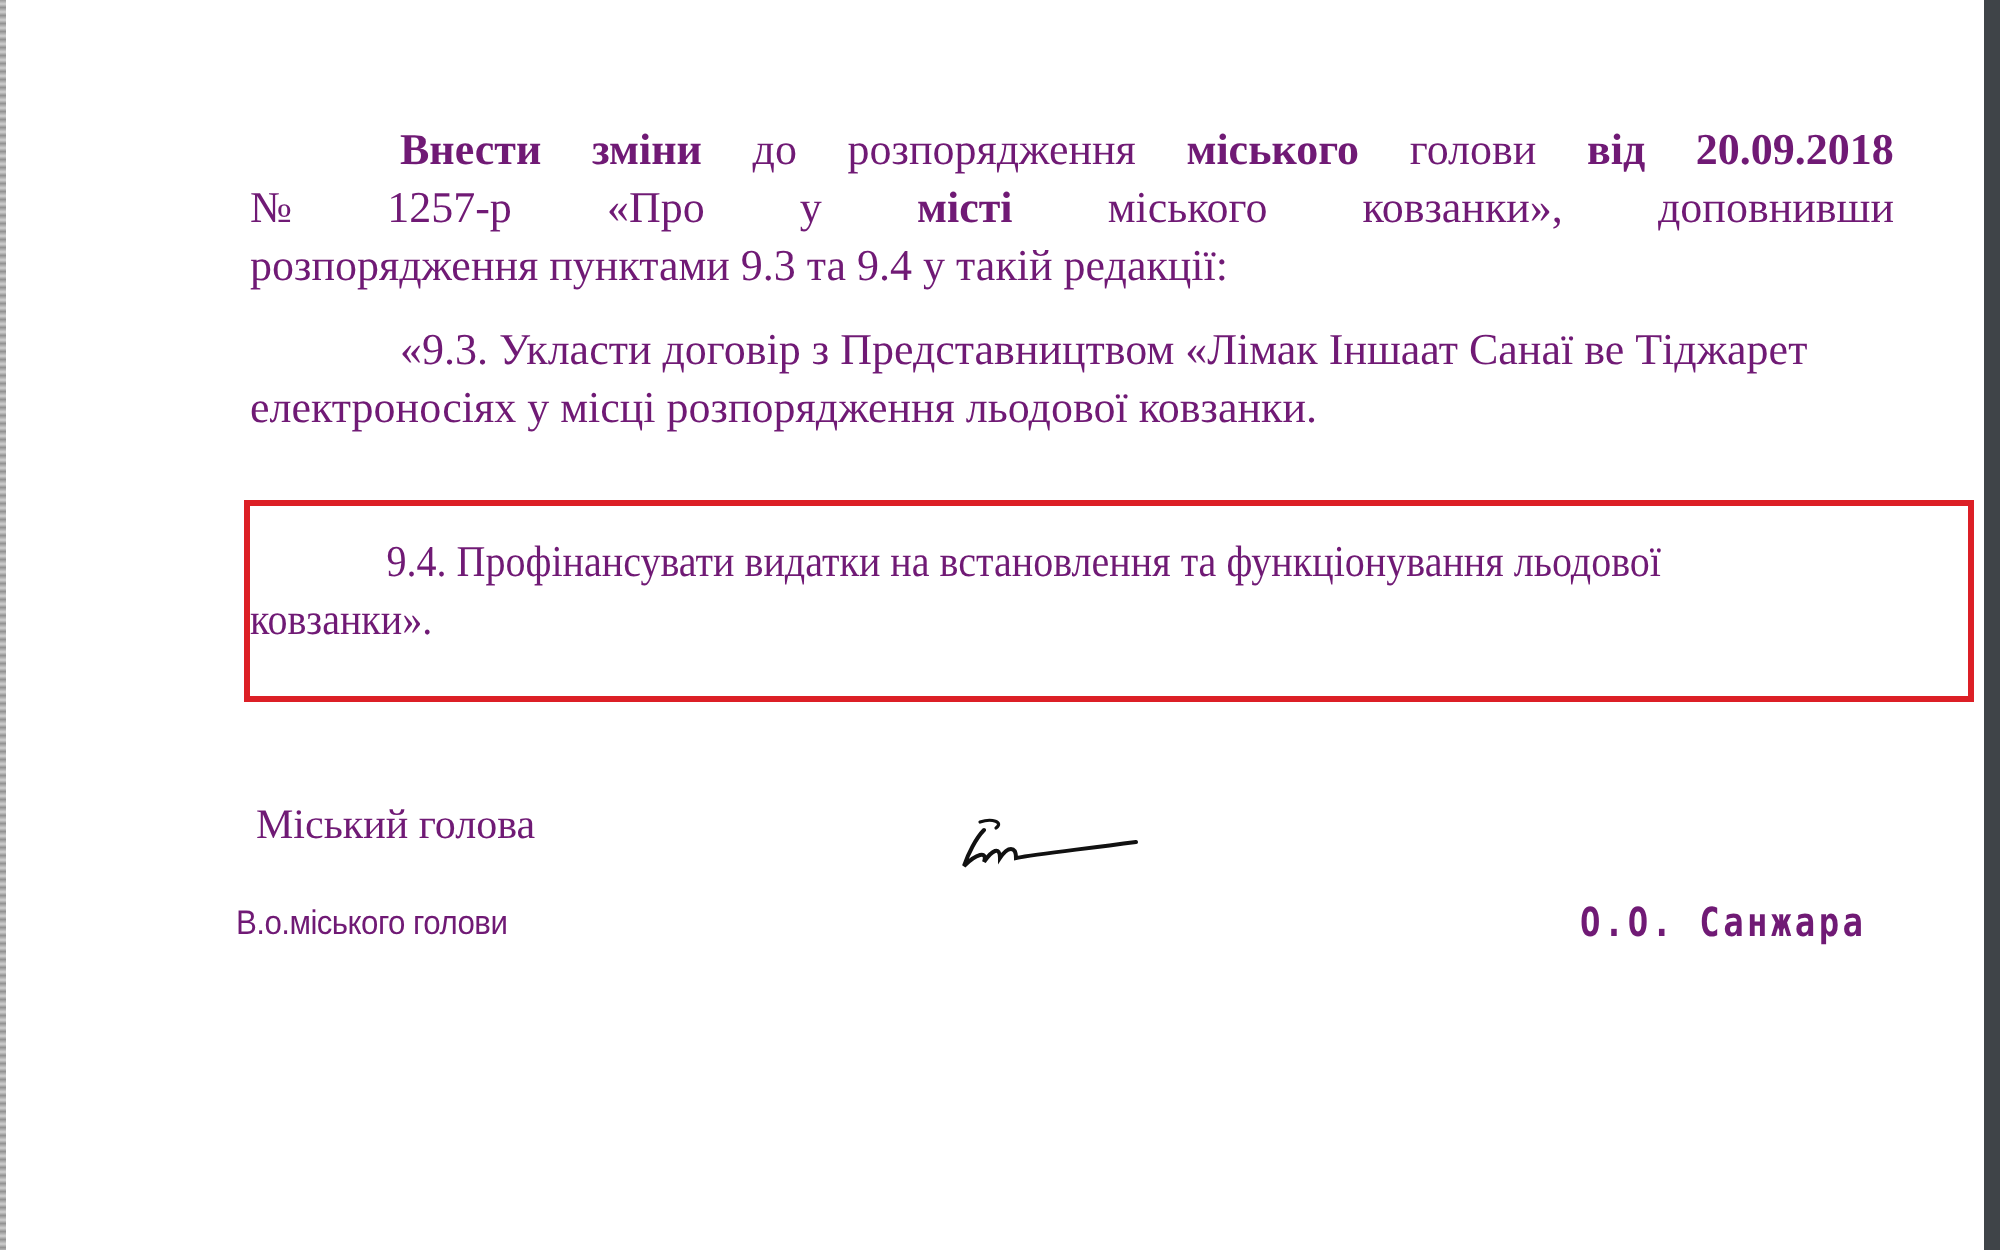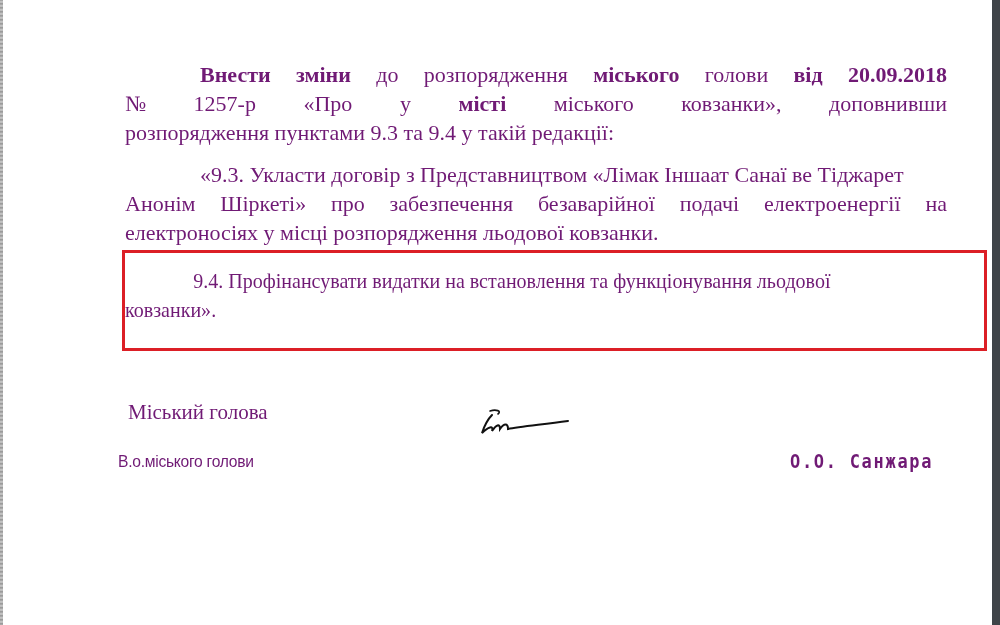--- a/index.html
+++ b/index.html
@@ -118,30 +118,20 @@
       <span style="font-weight:bold">місті</span>
       <span>міського</span>
       <span>ковзанки»,</span>
       <span>доповнивши</span>
     </div>
     <div class="line">розпорядження пунктами 9.3 та 9.4 у такій редакції:</div>
   </div>
 
   <div class="para p2">
     <div class="line" style="padding-left:75px;">«9.3. Укласти договір з Представництвом «Лімак Іншаат Санаї ве Тіджарет</div>
-    <div class="line justify">
-      <span>Анонім</span>
-      <span>Шіркеті»</span>
-      <span>про</span>
-      <span>забезпечення</span>
-      <span>безаварійної</span>
-      <span>подачі</span>
-      <span>електроенергії</span>
-      <span>на</span>
-    </div>
     <div class="line">електроносіях у місці розпорядження льодової ковзанки.</div>
   </div>
 
   <div class="highlight-box"></div>
 
   <div class="para p3">
     <div class="line" style="padding-left:75px;transform:scaleX(0.91);">9.4. Профінансувати видатки на встановлення та функціонування льодової</div>
     <div class="line" style="transform:scaleX(0.91);">ковзанки».</div>
   </div>
 

